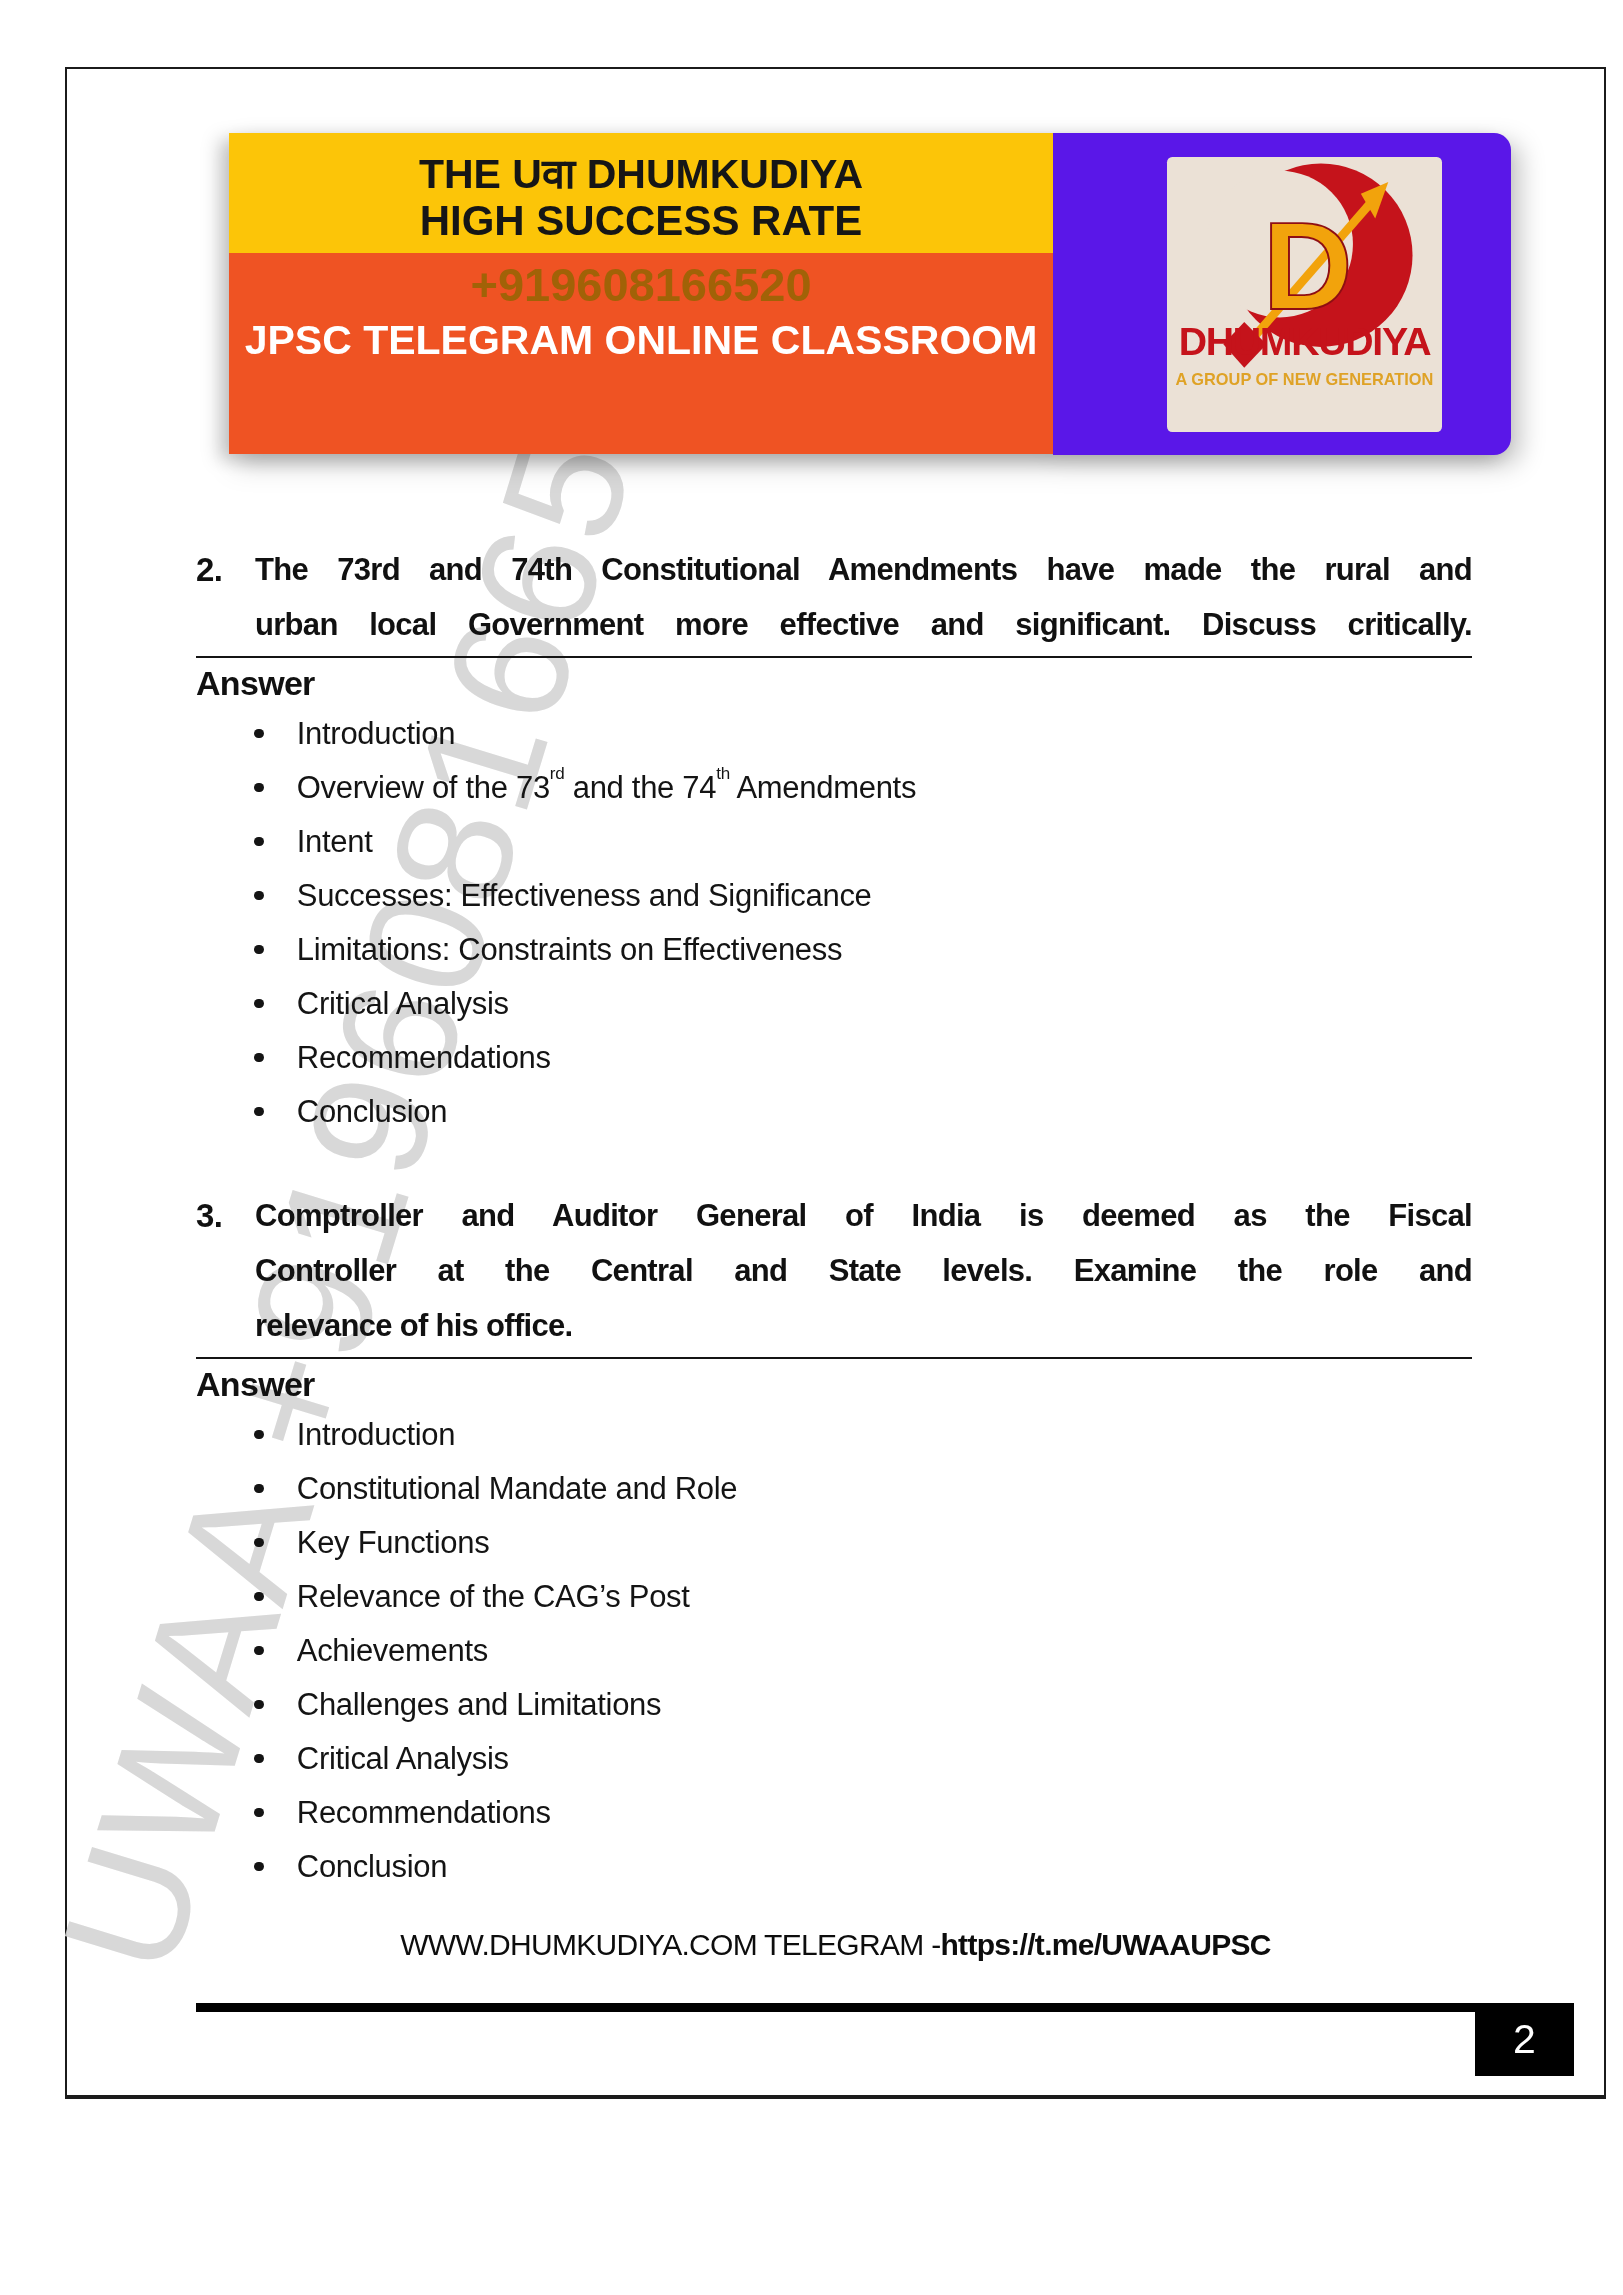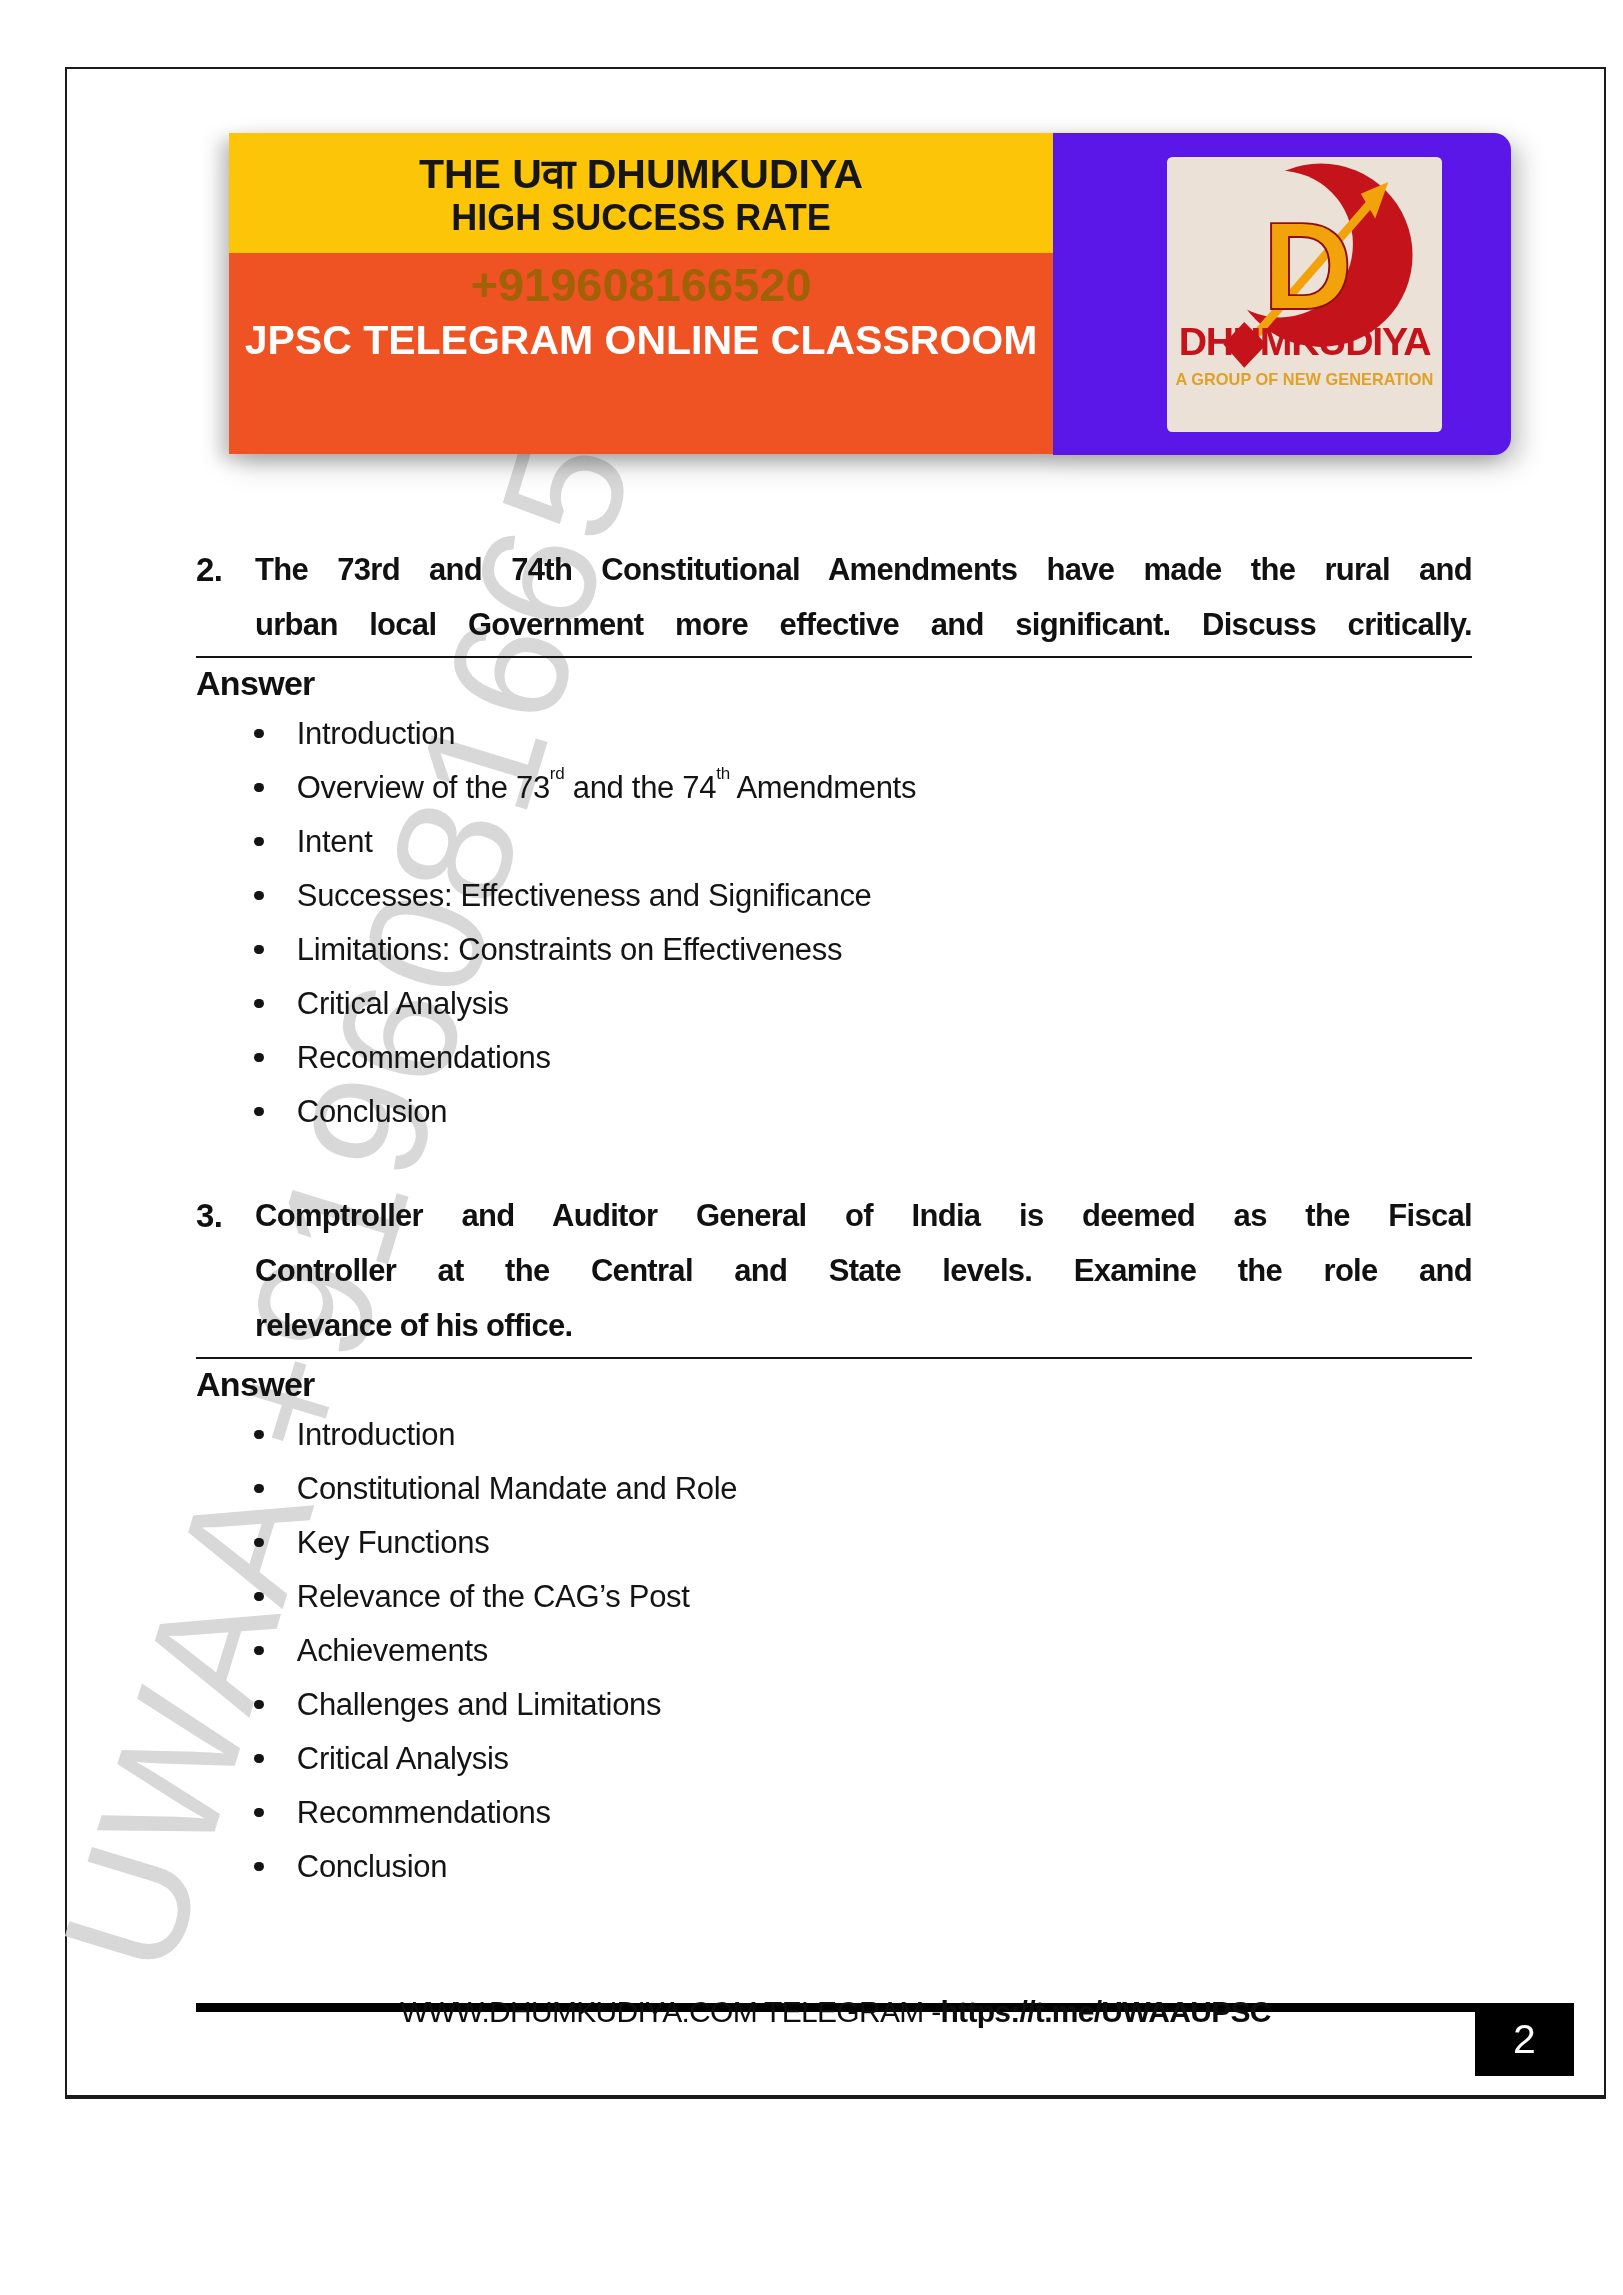--- a/index.html
+++ b/index.html
@@ -17,21 +17,21 @@
     z-index:1; opacity:.9; }
 
   
   .banner { position:absolute; left:229px; top:133px; width:1118px; height:322px; display:flex; z-index:2;
     filter: drop-shadow(-9.2px 6.5px 9.2px rgba(0,0,0,.20)) drop-shadow(10.5px 9.2px 11.8px rgba(0,0,0,.22)); }
   .banner-left { width:824px; height:322px; position:relative; flex:none; }
   .band-yellow { position:absolute; left:0; top:0; width:100%; height:120px; }
   .band-orange { position:absolute; left:0; top:120px; width:100%; height:201px; }
   .banner-left .bline { position:absolute; left:0; right:0; text-align:center; font-weight:bold; letter-spacing:0; }
   .b-title1 { top:10.5px;  font-size:41px; color:#161616; }
-  .b-title2 { top:64px;  font-size:36px; color:#161616; }
+  .b-title2 { top:64px;  font-size:42px; color:#161616; }
   .b-phone  { top:124px; font-size:47px; color:#a16207; letter-spacing:2px; }
   .b-class  { top:184px; font-size:41px; color:#ffffff; }
   .b-www    { top:243px; font-size:43px; color:#ffffff; }
   .banner-right { width:458px; height:322px; position:relative; flex:none;
     border-radius:0 17px 17px 0; }
   .logo-card { position:absolute; left:114px; top:24px; width:275px; height:275px;
     background:#EBE1D6; border-radius:5.2px; overflow:hidden; }
 
   
   .qblock { position:absolute; left:196px; width:1276px; z-index:2; }
@@ -46,21 +46,21 @@
   ul.bullets { list-style:none; margin-top:3.9px; }
   ul.bullets li { display:flex; align-items:center; height:54px; font-size:31px; letter-spacing:-0.3px; color:#141414; }
   .dot { width:9.8px; height:9.8px; border-radius:50%; background:#141414; flex:none; margin-left:58px; margin-right:33px; }
   sup { font-size:0.55em; position:relative; top:-0.45em; }
 
   
   .footer-bar { position:absolute; left:196px; top:2003px; width:1279px; height:9.2px; background:#000; z-index:2; }
   .page-box { position:absolute; left:1475px; top:2003px; width:99px; height:73px; background:#000;
     display:flex; align-items:center; justify-content:center; z-index:3; }
   .page-box span { color:#fff; font-size:41px; }
-  .footer-text { position:absolute; left:196px; top:1995px; width:1279px; text-align:center;
+  .footer-text { position:absolute; left:196px; top:1928px; width:1279px; text-align:center;
     font-size:30px; letter-spacing:-0.7px; color:#0d0d0d; z-index:2; }
   .footer-text .bold { font-weight:bold; }
   .footer-text a { color:#0d0d0d; text-decoration:none; font-weight:bold; }
 </style>
 </head>
 <body>
 
 <div class="canvas">
 
   <div class="page-border"></div>

